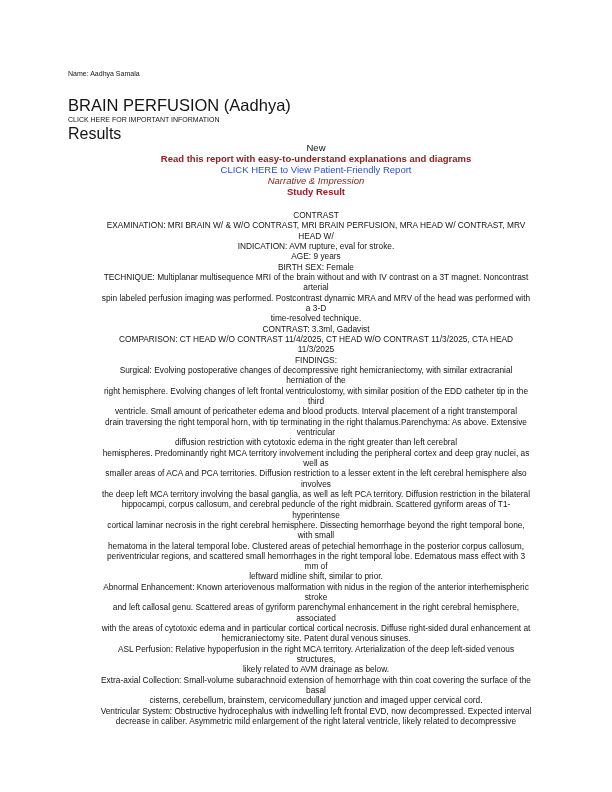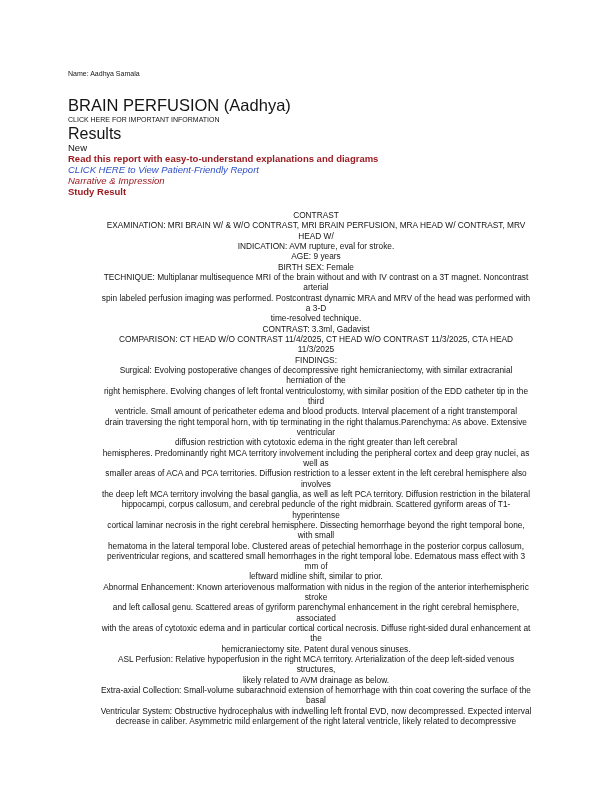--- a/index.html
+++ b/index.html
@@ -45,35 +45,34 @@
     white-space: pre;
     cursor: pointer;
   }
   .results-heading {
     font-size: 16px;
     line-height: 15px;
     margin-top: 2px;
     font-weight: 400;
     white-space: pre;
   }
-  .mid-block { margin-top: 1px; }
+  .mid-block { margin-top: 1px; text-align: center; }
   .mid-line {
     font-size: 9.5px;
     line-height: 11px;
     white-space: pre;
   }
   .status-new { color: var(--text-black); }
   .banner {
     font-weight: 700;
     color: var(--heading-red);
   }
   .pf-link {
     color: var(--link-blue);
     cursor: pointer;
-    font-style: italic;
   }
   .study-result {
     font-weight: 700;
     color: var(--heading-red);
   }
   .narrative-heading {
     font-style: italic;
     color: var(--heading-red);
   }
   .narrative {
@@ -143,25 +142,25 @@
         <div class="narrative-line">with small</div>
         <div class="narrative-line">hematoma in the lateral temporal lobe. Clustered areas of petechial hemorrhage in the posterior corpus callosum,</div>
         <div class="narrative-line">periventricular regions, and scattered small hemorrhages in the right temporal lobe. Edematous mass effect with 3</div>
         <div class="narrative-line">mm of</div>
         <div class="narrative-line">leftward midline shift, similar to prior.</div>
         <div class="narrative-line">Abnormal Enhancement: Known arteriovenous malformation with nidus in the region of the anterior interhemispheric</div>
         <div class="narrative-line">stroke</div>
         <div class="narrative-line">and left callosal genu. Scattered areas of gyriform parenchymal enhancement in the right cerebral hemisphere,</div>
         <div class="narrative-line">associated</div>
         <div class="narrative-line">with the areas of cytotoxic edema and in particular cortical cortical necrosis. Diffuse right-sided dural enhancement at</div>
-        <div class="narrative-line">the</div>
         <div class="narrative-line">hemicraniectomy site. Patent dural venous sinuses.</div>
         <div class="narrative-line">ASL Perfusion: Relative hypoperfusion in the right MCA territory. Arterialization of the deep left-sided venous</div>
         <div class="narrative-line">structures,</div>
         <div class="narrative-line">likely related to AVM drainage as below.</div>
         <div class="narrative-line">Extra-axial Collection: Small-volume subarachnoid extension of hemorrhage with thin coat covering the surface of the</div>
         <div class="narrative-line">basal</div>
+        <div class="narrative-line">cisterns, cerebellum, brainstem, cervicomedullary junction and imaged upper cervical cord.</div>
         <div class="narrative-line">Ventricular System: Obstructive hydrocephalus with indwelling left frontal EVD, now decompressed. Expected interval</div>
         <div class="narrative-line">decrease in caliber. Asymmetric mild enlargement of the right lateral ventricle, likely related to decompressive</div>
       </div>
 
   </div>
 </div>
 
 </body></html>

